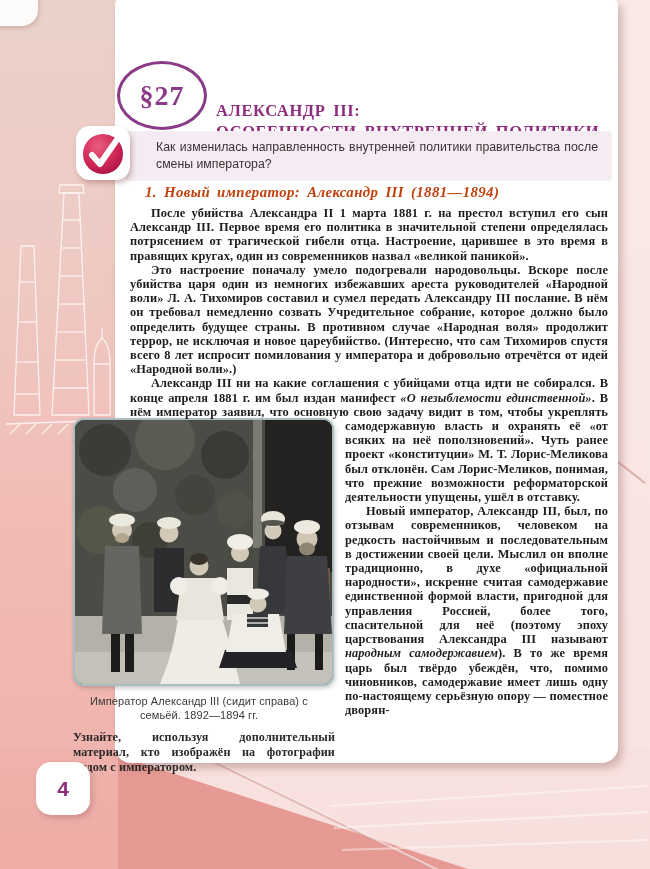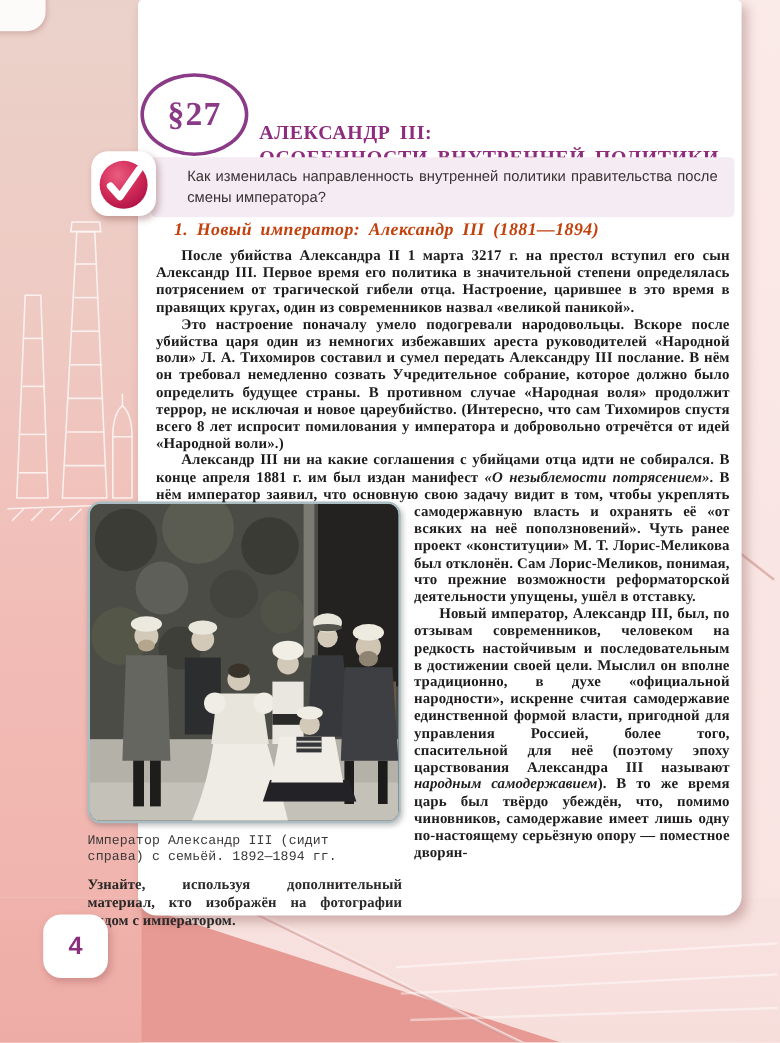--- a/index.html
+++ b/index.html
@@ -56,22 +56,22 @@
   .content p{margin:0;text-indent:21px;text-align:justify;font-size:12.4px;line-height:14.2px;
     font-weight:bold;color:#1e1c1c;letter-spacing:.1px;}
   .ital{font-style:italic;}
 
   
   .photo-float{display:block;float:left;width:262px;margin:-1px 10px 4px -57px;text-indent:0;}
   .photo-frame{display:block;width:257px;height:264px;border:2px solid #a9bdc3;border-radius:11px;
     overflow:hidden;background:#4b4b47;box-shadow:1px 2px 4px rgba(90,90,90,.35);}
   .photo-frame svg{display:block;}
   .fig-caption{display:block;margin-top:9px;width:252px;
-    font-family:Liberation Mono, monospace;font-weight:normal;
-    font-size:11px;line-height:13.5px;color:#3d3939;text-align:left;}
+    font-family:Liberation Sans, sans-serif;font-weight:normal;
+    font-size:11px;line-height:13.5px;color:#3d3939;text-align:center;}
   .fig-task{display:block;margin-top:8px;width:262px;font-size:12.2px;line-height:15px;
     font-weight:bold;color:#2b2828;text-align:justify;}
 
   
   .pagenum{position:absolute;left:36px;top:762px;width:54px;height:53px;background:#fff;
     border-radius:15px;z-index:3;display:flex;align-items:center;justify-content:center;
     box-shadow:2px 3px 6px rgba(150,80,80,.35);}
   .pagenum span{font-family:"Liberation Sans","DejaVu Sans",sans-serif;font-weight:bold;
     font-size:21px;color:#8c2f7f;}
 </style>
@@ -153,28 +153,28 @@
         </defs>
         <circle cx="24" cy="25" r="20" fill="url(#ckg)"></circle>
         <path d="M13 26 L21 35 L37 12" stroke="#ffffff" stroke-width="6" stroke-linecap="round" stroke-linejoin="round" fill="none"></path>
       </svg>
     </div>
 
     <div class="content">
       <h2 class="sec-heading">1. Новый император: Александр III (1881—1894)</h2>
 
       <p>
-        <span>После убийства Александра II 1 марта 3217 г. на престол вступил его сын Александр III. Первое время его политика в значительной степени определялась потрясением от трагической гибели отца. Настроение, царившее в это время в правящих кругах, один из современников назвал «великой паникой».</span>
+        <span>После убийства Александра II 1 марта 1881 г. на престол вступил его сын Александр III. Первое время его политика в значительной степени определялась потрясением от трагической гибели отца. Настроение, царившее в это время в правящих кругах, один из современников назвал «великой паникой».</span>
       </p>
 
       <p>
         <span>Это настроение поначалу умело подогревали народовольцы. Вскоре после убийства царя один из немногих избежавших ареста руководителей «Народной воли» Л. А. Тихомиров составил и сумел передать Александру III послание. В нём он требовал немедленно созвать Учредительное собрание, которое должно было определить будущее страны. В противном случае «Народная воля» продолжит террор, не исключая и новое цареубийство. (Интересно, что сам Тихомиров спустя всего 8 лет испросит помилования у императора и добровольно отречётся от идей «Народной воли».)</span>
       </p>
 
-      <p><span>Александр III ни на какие соглашения с убийцами отца идти не собирался. В конце апреля 1881 г. им был издан манифест </span><span class="ital">«О незыблемости потрясением»</span><span>. В нём император заявил, что основную свою задачу видит </span><span class="photo-float">
+      <p><span>Александр III ни на какие соглашения с убийцами отца идти не собирался. В конце апреля 1881 г. им был издан манифест </span><span class="ital">«О незыблемости единственной»</span><span>. В нём император заявил, что основную свою задачу видит </span><span class="photo-float">
             <span class="photo-frame">
               <svg width="257" height="264" viewBox="0 0 257 264">
             <rect width="257" height="264" fill="#4b4c46"></rect>
             <g opacity="0.9">
               <circle cx="30" cy="30" r="26" fill="#3a3b34"></circle>
                   <circle cx="90" cy="20" r="30" fill="#5c5e53"></circle>
               <circle cx="150" cy="35" r="24" fill="#383a32"></circle>
                   <circle cx="60" cy="70" r="22" fill="#60625a"></circle>
               <circle cx="120" cy="75" r="20" fill="#42443c"></circle>
                   <circle cx="25" cy="110" r="24" fill="#565849"></circle>

